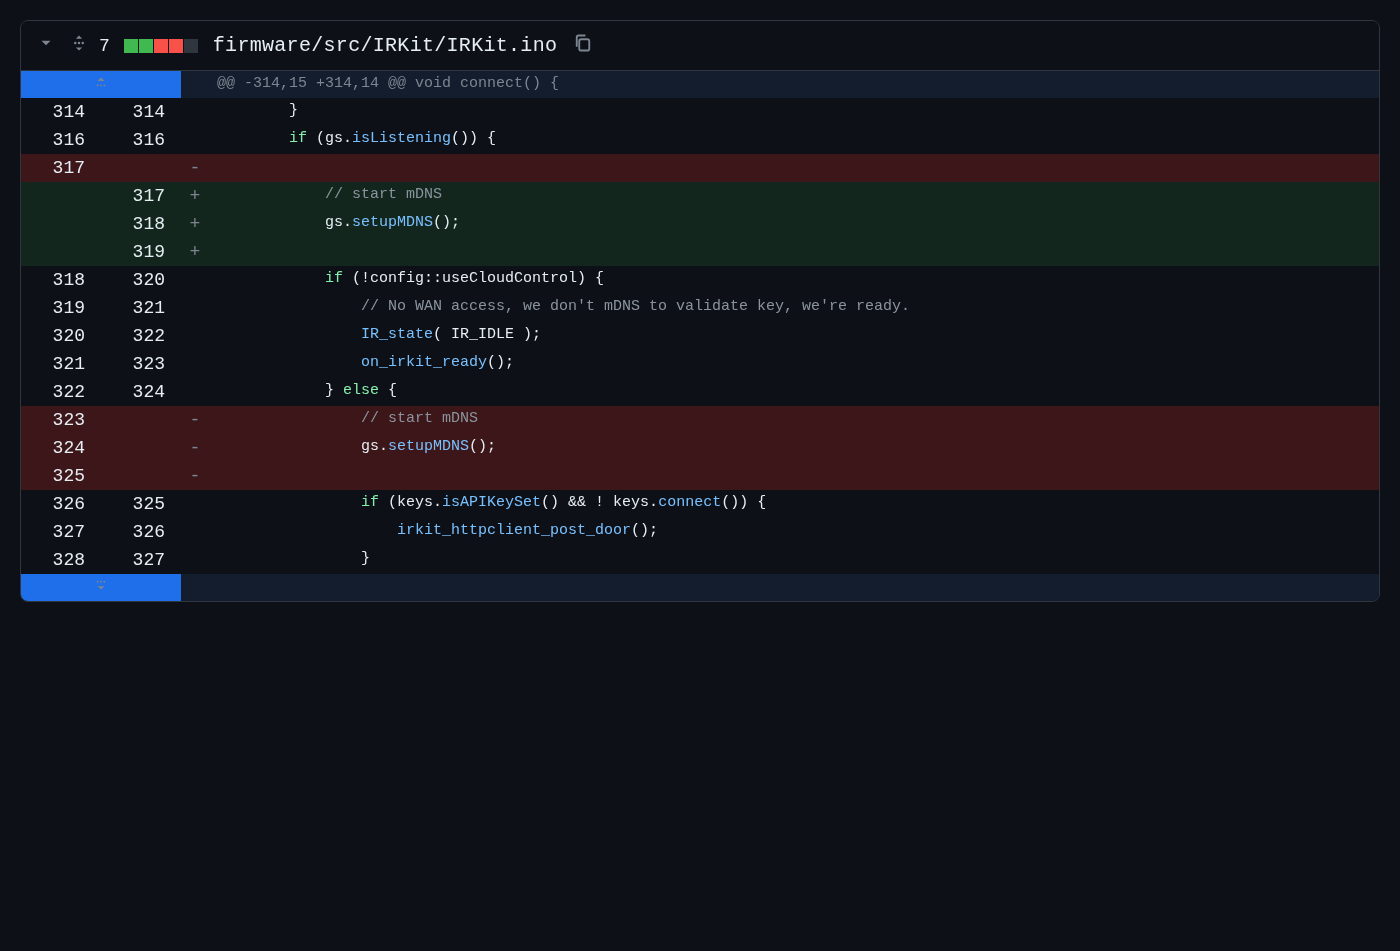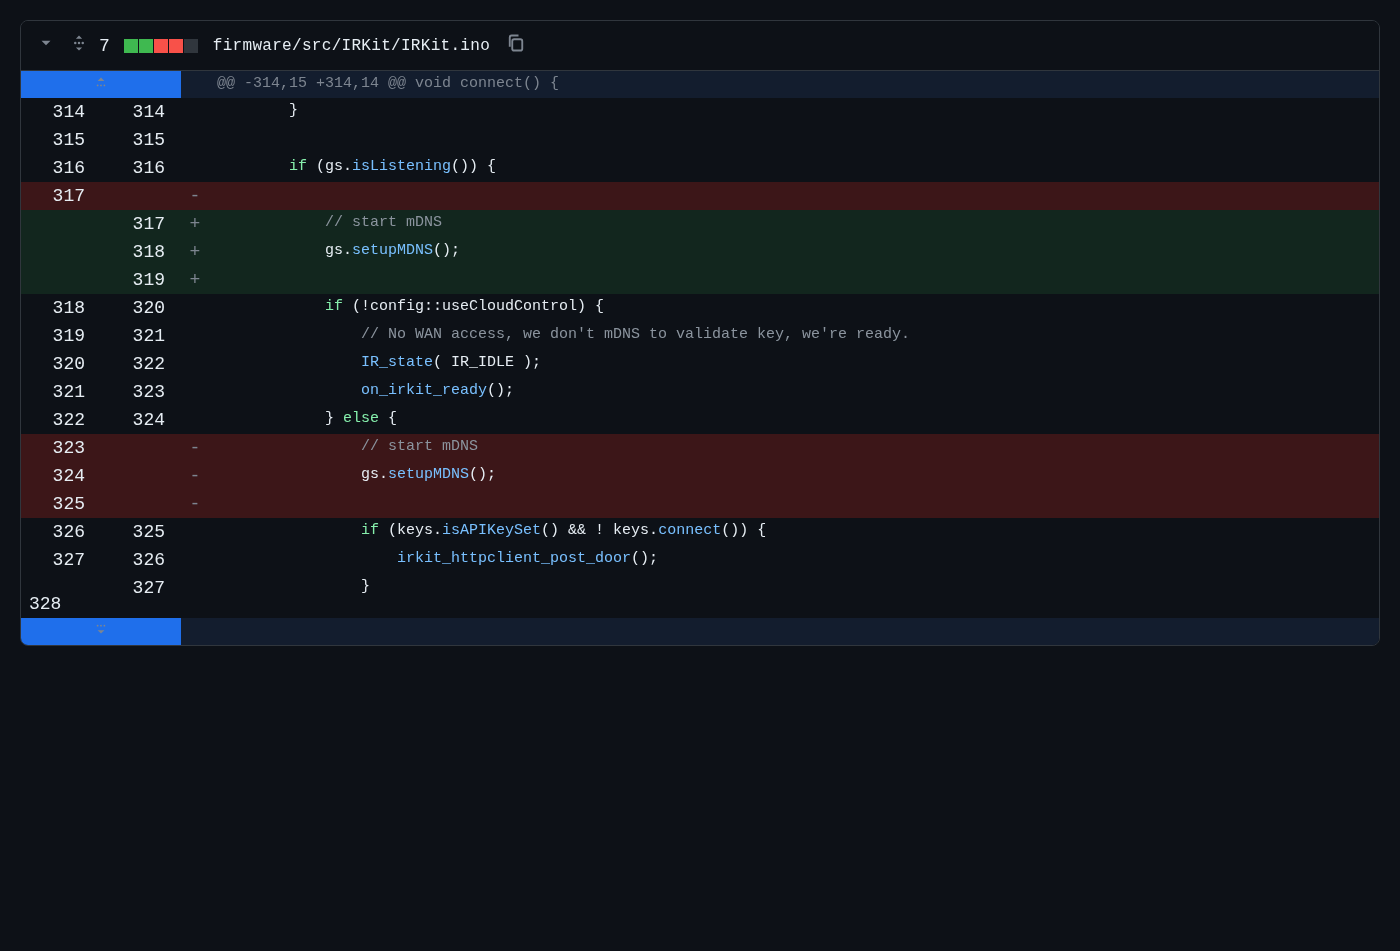--- a/index.html
+++ b/index.html
@@ -44,21 +44,21 @@
   .sq {
     width: 14px;
     height: 14px;
     margin-right: 1px;
   }
   .sq.add { background: #3fb950; }
   .sq.del { background: #f85149; }
   .sq.neu { background: #30363d; }
   .file-path {
     color: #e6edf3;
-    font-size: 16px;
+    font-size: 20px;
     letter-spacing: 0.3px;
   }
   .copy-icon {
     color: #7d8590;
     cursor: pointer;
     margin-left: 2px;
   }
   table.diff {
     width: 100%;
     border-collapse: collapse;
@@ -182,30 +182,20 @@
               <div class="ln" style="width: 80px; text-align: right; padding: 4px 16px 4px 8px;">314</div>
               <div class="ln" style="width: 80px; text-align: right; padding: 4px 16px 4px 8px;">314</div>
             </div>
           </td>
           <td class="marker"></td>
           <td class="code"><span class="pl">        }</span></td>
         </tr>
         <tr class="ctx">
           <td class="ln-wrap" colspan="2">
             <div class="ln-inner">
-              <div class="ln" style="width: 80px; text-align: right; padding: 4px 16px 4px 8px;">315</div>
-              <div class="ln" style="width: 80px; text-align: right; padding: 4px 16px 4px 8px;">315</div>
-            </div>
-          </td>
-          <td class="marker"></td>
-          <td class="code"><span class="pl"></span></td>
-        </tr>
-        <tr class="ctx">
-          <td class="ln-wrap" colspan="2">
-            <div class="ln-inner">
               <div class="ln" style="width: 80px; text-align: right; padding: 4px 16px 4px 8px;">316</div>
               <div class="ln" style="width: 80px; text-align: right; padding: 4px 16px 4px 8px;">316</div>
             </div>
           </td>
           <td class="marker"></td>
           <td class="code"><span class="pl">        </span><span class="k">if</span><span class="pl"> (gs.</span><span class="fn">isListening</span><span class="pl">()) {</span></td>
         </tr>
         <tr class="del">
           <td class="ln-wrap" colspan="2">
             <div class="ln-inner">
@@ -342,21 +332,21 @@
               <div class="ln" style="width: 80px; text-align: right; padding: 4px 16px 4px 8px;">327</div>
               <div class="ln" style="width: 80px; text-align: right; padding: 4px 16px 4px 8px;">326</div>
             </div>
           </td>
           <td class="marker"></td>
           <td class="code"><span class="pl">                    </span><span class="fn">irkit_httpclient_post_door</span><span class="pl">();</span></td>
         </tr>
         <tr class="ctx">
           <td class="ln-wrap" colspan="2">
             <div class="ln-inner">
-              <div class="ln" style="width: 80px; padding: 4px 16px 4px 8px; margin-top: 16px;">328</div>
+              <div class="ln" style="width: 80px; text-align: right; padding: 4px 16px 4px 8px;">328</div>
               <div class="ln" style="width: 80px; text-align: right; padding: 4px 16px 4px 8px;">327</div>
             </div>
           </td>
           <td class="marker"></td>
           <td class="code"><span class="pl">                }</span></td>
         </tr>
       </tbody>
     <tbody>
       <tr class="expand">
         <td class="ln-wrap" colspan="2">

